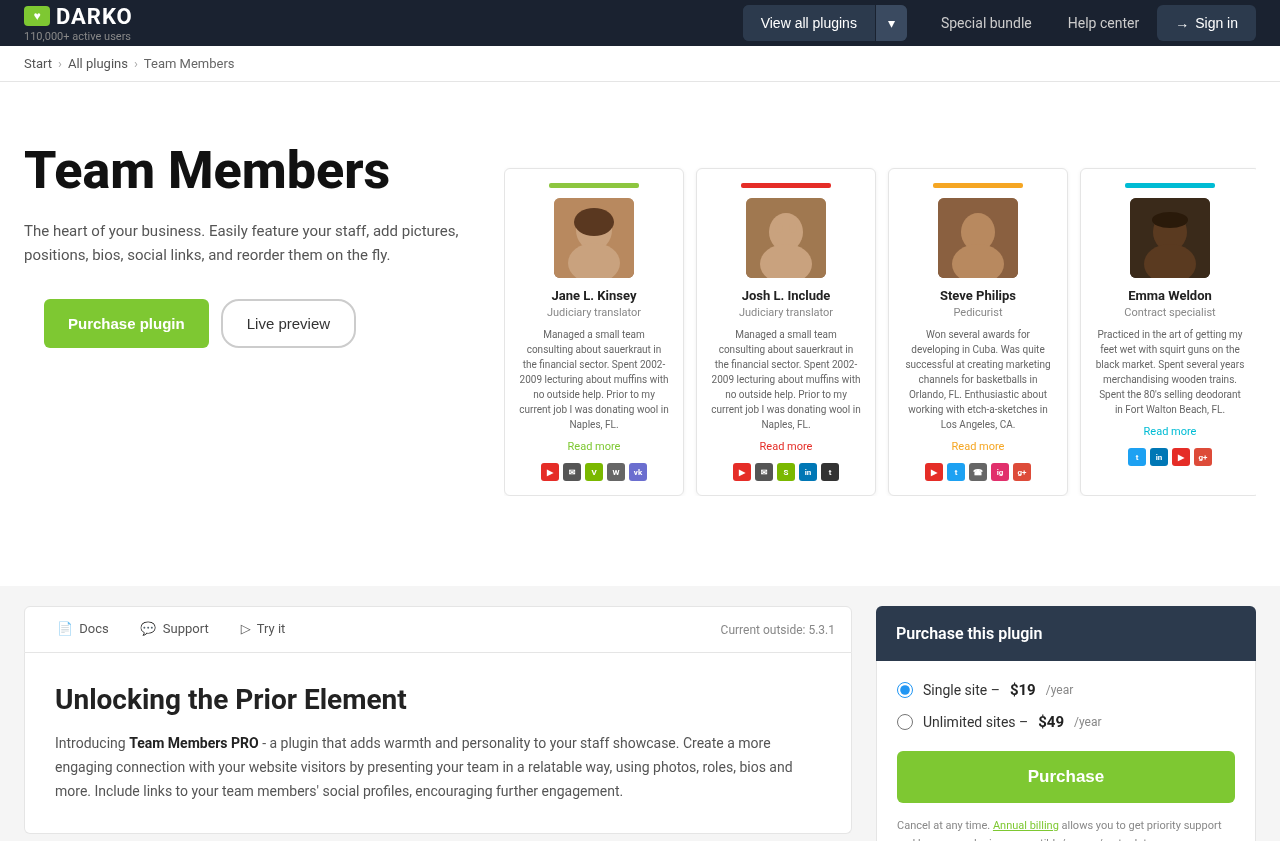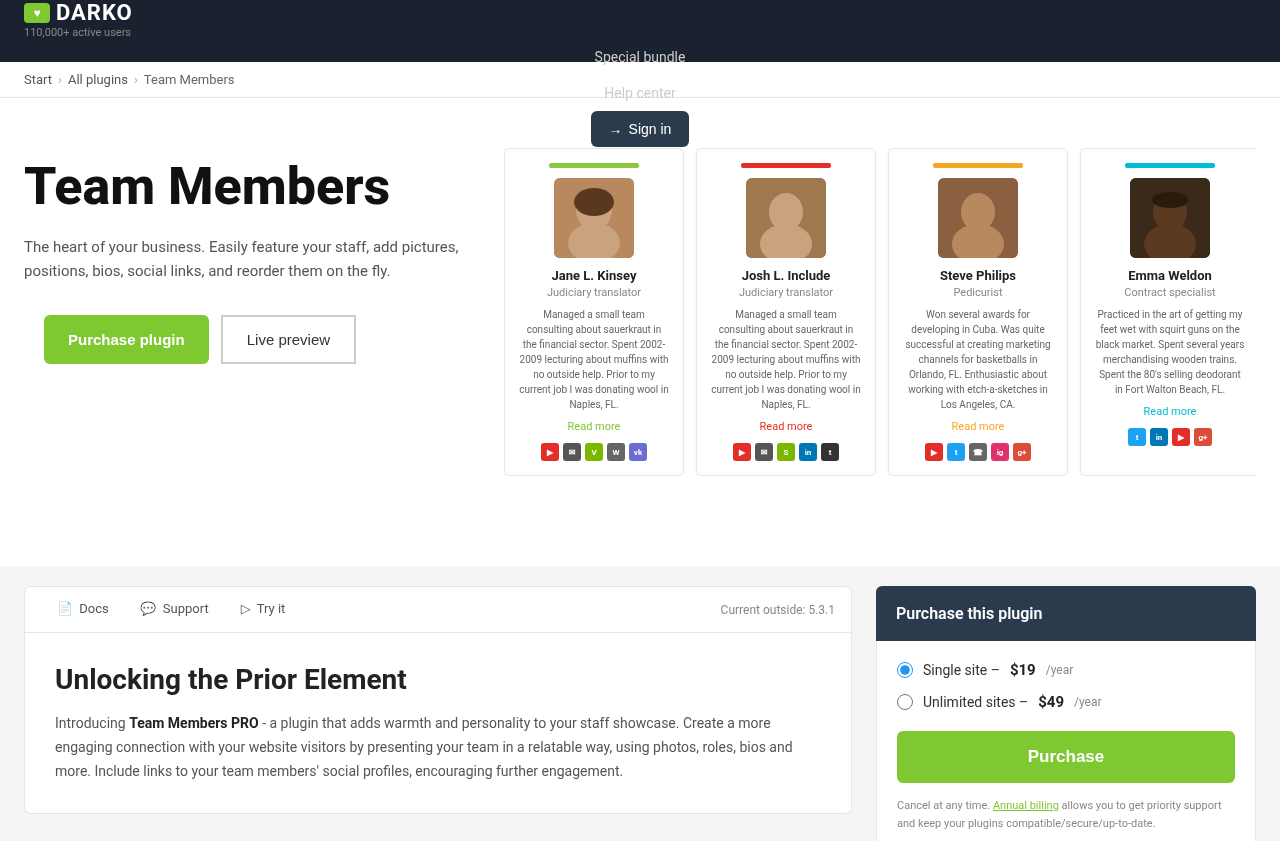--- a/index.html
+++ b/index.html
@@ -4,23 +4,22 @@
   <style>
     * { box-sizing: border-box; margin: 0; padding: 0; }
     body { font-family: -apple-system, BlinkMacSystemFont, 'Segoe UI', Roboto, sans-serif; background: #f5f5f5; color: #333; font-size: 14px; }
 
     
     .navbar {
       background: #1a2230;
       display: flex;
       align-items: center;
       padding: 0 24px;
-      height: 62px;
+      height: 46px;
       gap: 0;
-      flex-direction: column;
     }
     .logo-area {
       display: flex;
       flex-direction: column;
       margin-right: auto;
     }
     .logo-name {
       color: #fff;
       font-size: 22px;
       font-weight: 700;
@@ -147,21 +146,21 @@
       border-radius: 6px;
       font-size: 15px;
       font-weight: 600;
       cursor: pointer;
     }
     .btn-preview {
       background: #fff;
       color: #333;
       border: 2px solid #ccc;
       padding: 14px 24px;
-      border-radius: 0;
+      border-radius: 18px;
       font-size: 15px;
       font-weight: 500;
       cursor: pointer;
     }
 
     
     .hero-right {
       flex: 1;
       display: flex;
       gap: 12px;
@@ -169,20 +168,21 @@
     }
     .team-card {
       background: #fff;
       border: 1px solid #e5e5e5;
       border-radius: 6px;
       padding: 14px;
       width: 180px;
       flex: 0 0 180px;
       text-align: center;
       box-shadow: 0 1px 4px rgba(0,0,0,0.06);
+      margin-top: 36px;
     }
     .card-top-bar {
       height: 5px;
       border-radius: 2px;
       margin-bottom: 10px;
       width: 60%;
     }
     .card-avatar-wrap {
       position: relative;
       width: 80px;

